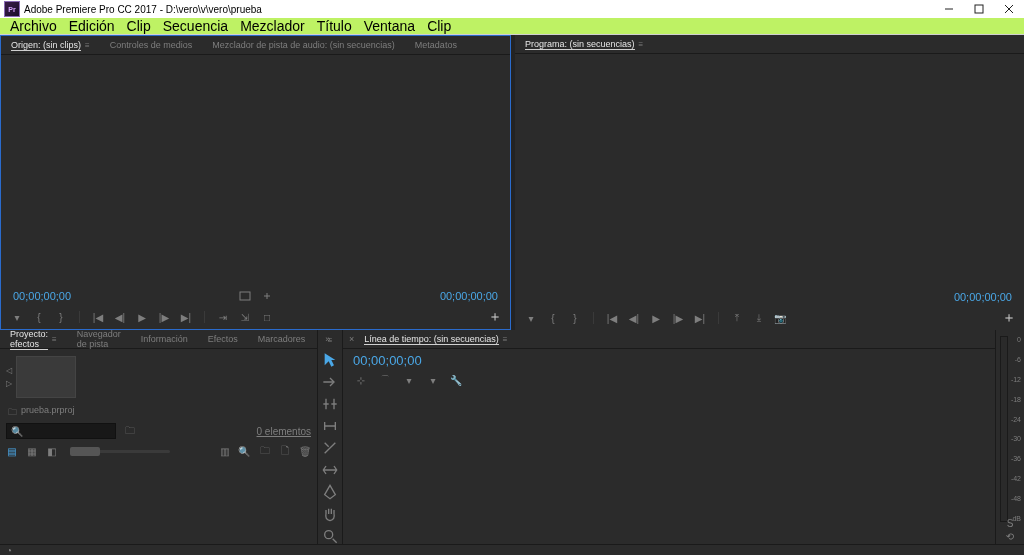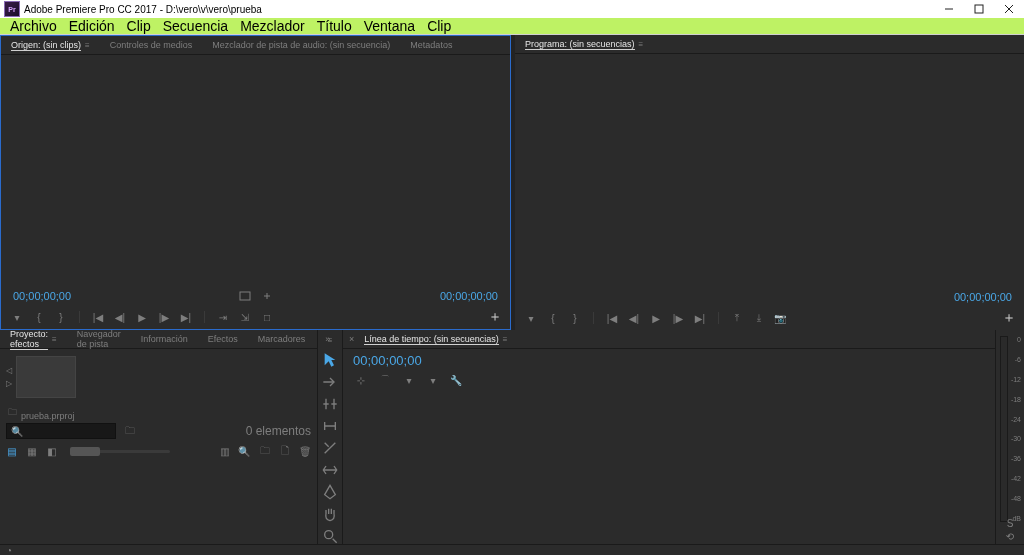--- a/index.html
+++ b/index.html
@@ -48,25 +48,25 @@
   .iconbtn{width:16px;height:16px;display:flex;align-items:center;justify-content:center;color:var(--text-dim);}
   .iconbtn svg{width:12px;height:12px;fill:currentColor;stroke:currentColor;}
   .plusbtn{color:#cfcfcf;font-size:14px;}
   
   .source-outline{border:1px solid var(--accent);box-sizing:border-box;}
   
   .project{width:317px;border-right:1px solid var(--border);}
   .project .thumbrow{height:48px;display:flex;align-items:center;padding:4px 6px;gap:4px;}
   .project .thumbrow .navcol{display:flex;flex-direction:column;gap:4px;color:var(--text-dim);font-size:8px;}
   .project .thumbrow .thumb{width:58px;height:40px;background:#3a3a3a;border:1px solid #444;}
-  .project .binrow{height:16px;display:flex;align-items:flex-end;gap:4px;padding:0 8px;color:var(--text-dim);font-size:9px;}
+  .project .binrow{height:16px;display:flex;align-items:flex-start;gap:4px;padding:0 8px;color:var(--text-dim);font-size:9px;}
   .project .searchrow{height:20px;display:flex;align-items:center;padding:0 6px;gap:6px;background:var(--panel);}
   .project .searchrow .srch{flex:0 0 100px;height:14px;background:var(--panel-darker);border:1px solid #111;display:flex;align-items:center;padding:0 4px;color:var(--text-dim);}
   .project .searchrow .sflex{flex:1;}
-  .project .searchrow .count{font-size:12px;color:var(--text-dim);}
+  .project .searchrow .count{font-size:10px;color:var(--text-dim);text-decoration:underline;}
   .project .colhdr{height:16px;display:flex;align-items:center;background:#353535;font-size:9px;color:var(--text-dim);border-top:1px solid #2a2a2a;border-bottom:1px solid #222;}
   .project .colhdr span{padding:0 6px;}
   .project .droparea{flex:1;background:var(--panel-dark);display:flex;align-items:center;justify-content:center;color:var(--text-dim);font-size:9px;}
   .project .btmrow{height:20px;display:flex;align-items:center;padding:0 4px;gap:4px;background:var(--panel);}
   .project .btmrow .slider{width:100px;height:3px;background:#3a3a3a;border-radius:2px;margin:0 6px;position:relative;}
   .project .btmrow .slider::before{content:"";position:absolute;left:0;top:-3px;width:30px;height:9px;background:#555;border-radius:2px;}
   
   .toolcol{width:24px;background:var(--panel);display:flex;flex-direction:column;align-items:center;padding-top:4px;gap:6px;border-right:1px solid var(--border);}
   .toolcol .tool{width:16px;height:16px;display:flex;align-items:center;justify-content:center;color:var(--text-dim);}
   .toolcol .tool.active{color:#4aa7e6;}
@@ -132,21 +132,21 @@
       <div class="panel source-outline" style="flex:1;">
         <div class="tabrow">
           <div class="tab active">
             <span class="tablabel">Origen: (sin clips)</span>
             <span class="menuicon">≡</span>
           </div>
           <div class="tab">
               <span>Controles de medios</span>
             </div>
           <div class="tab">
-              <span>Mezclador de pista de audio: (sin secuencia)</span>
+              <span>Mezclador de pista de audio: (sin secuencias)</span>
             </div>
           <div class="tab">
               <span>Metadatos</span>
             </div>
         </div>
         <div class="monitor">
           <div class="viewer"></div>
           <div class="tcrow">
             <span>00;00;00;00</span>
             <span class="center-icons">

